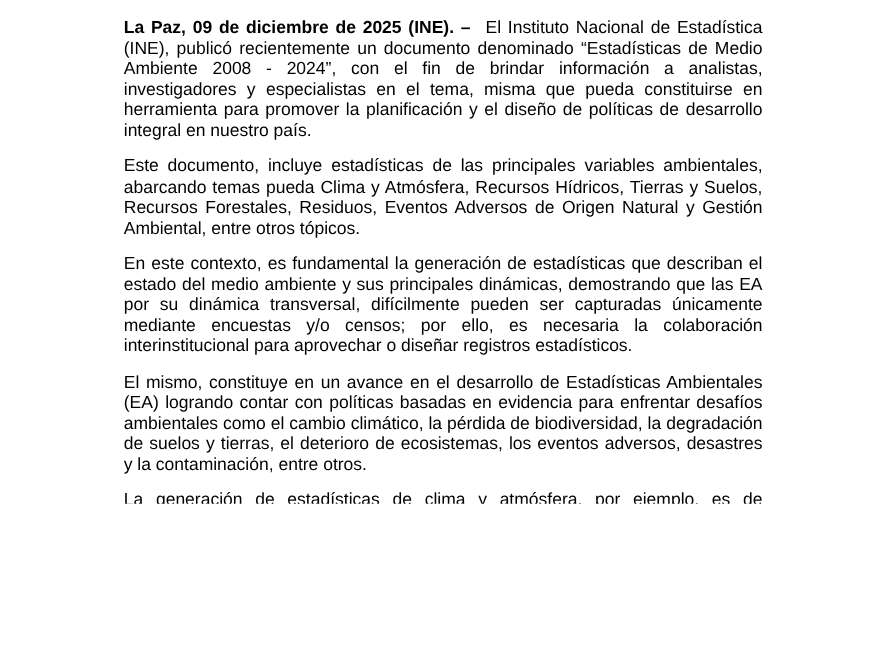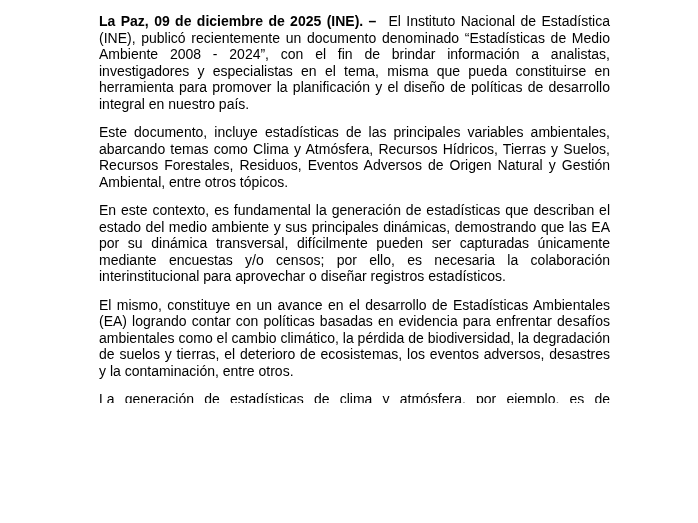--- a/index.html
+++ b/index.html
@@ -33,17 +33,17 @@
     padding-right: 12px;
   }
 </style>
 </head>
 <body>
 
 <div class="page">
   <p>
     <span class="dateline">La Paz, 09 de diciembre de 2025 (INE). –</span><span>El Instituto Nacional de Estadística (INE), publicó recientemente un documento denominado “Estadísticas de Medio Ambiente 2008 - 2024”, con el fin de brindar información a analistas, investigadores y especialistas en el tema, misma que pueda constituirse en herramienta para promover la planificación y el diseño de políticas de desarrollo integral en nuestro país.</span>
   </p>
-  <p>Este documento, incluye estadísticas de las principales variables ambientales, abarcando temas como Clima y Atmósfera, Recursos Hídricos, Tierras y Suelos, Recursos Forestales, Residuos, Eventos Adversos de Origen Natural y Gestión Ambiental, entre otros tópicos.</p>
+  <p>Este documento, incluye estadísticas de las principales variables ambientales, abarcando temas pueda Clima y Atmósfera, Recursos Hídricos, Tierras y Suelos, Recursos Forestales, Residuos, Eventos Adversos de Origen Natural y Gestión Ambiental, entre otros tópicos.</p>
   <p>En este contexto, es fundamental la generación de estadísticas que describan el estado del medio ambiente y sus principales dinámicas, demostrando que las EA por su dinámica transversal, difícilmente pueden ser capturadas únicamente mediante encuestas y/o censos; por ello, es necesaria la colaboración interinstitucional para aprovechar o diseñar registros estadísticos.</p>
   <p>El mismo, constituye en un avance en el desarrollo de Estadísticas Ambientales (EA) logrando contar con políticas basadas en evidencia para enfrentar desafíos ambientales como el cambio climático, la pérdida de biodiversidad, la degradación de suelos y tierras, el deterioro de ecosistemas, los eventos adversos, desastres y la contaminación, entre otros.</p>
   <p>La generación de estadísticas de clima y atmósfera, por ejemplo, es de importancia para un adecuado seguimiento del comportamiento y las tendencias de las diferentes variables meteorológicas y los elementos contaminantes en la atmósfera, información que permite evaluar la calidad del aire en las ciudades del país.</p>
 </div>
 
 </body></html>

